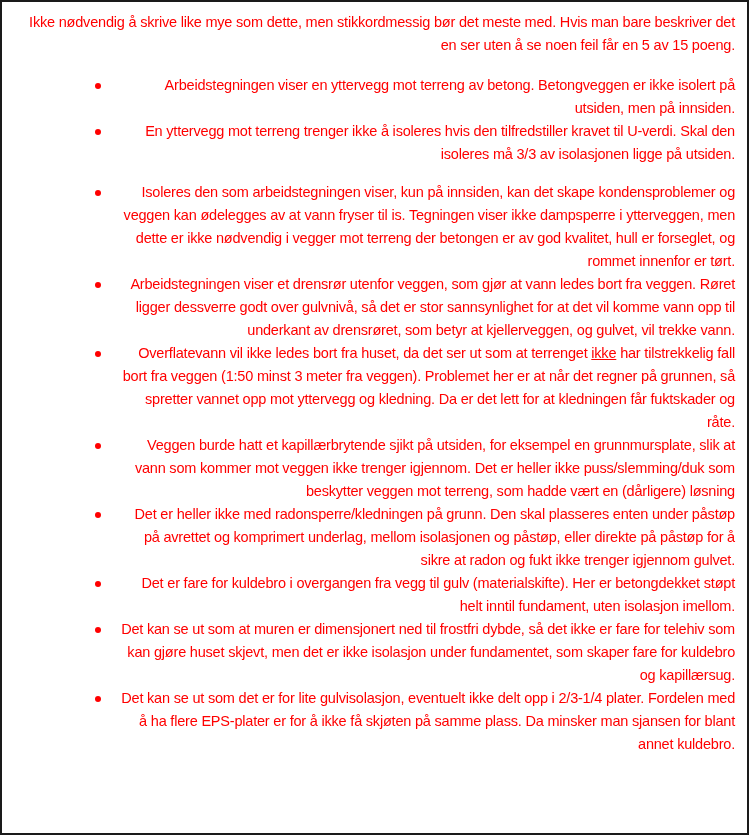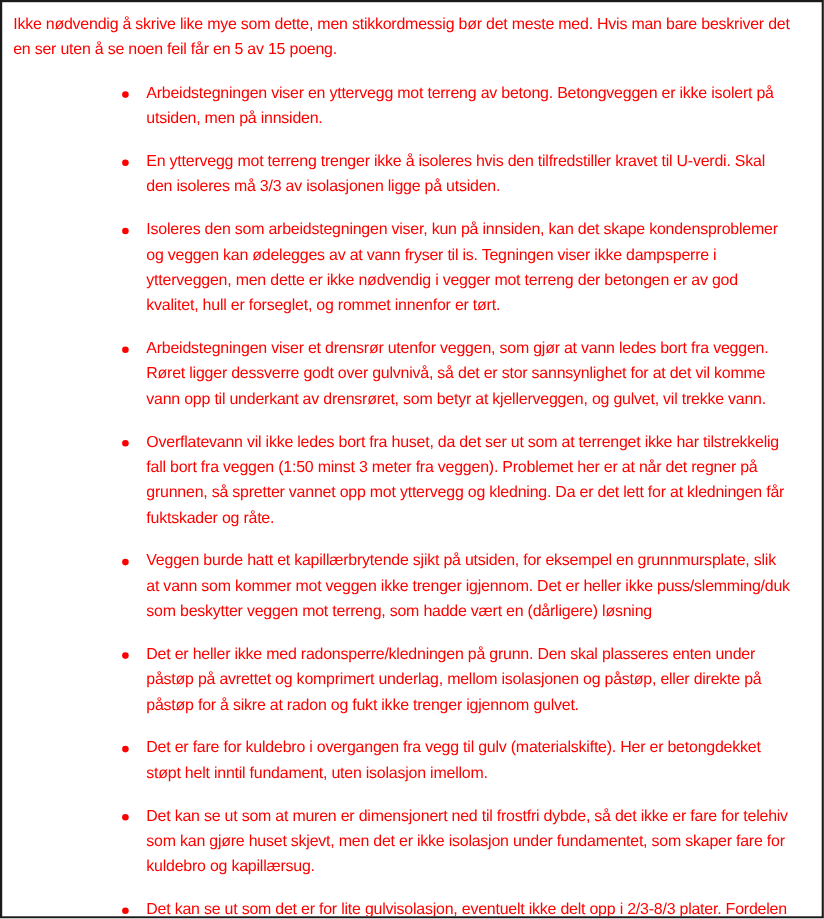--- a/index.html
+++ b/index.html
@@ -14,48 +14,50 @@
     box-sizing:border-box;
     background:var(--page-bg);
     border:2px solid var(--border-color);
     padding:9px 12px 0 10px;
     overflow:hidden;
     font-family:"Liberation Sans",sans-serif;
     color:var(--text-color);
     font-size:14.5px;
     letter-spacing:-0.2px;
     line-height:23px;
+    text-align:right;
   }
   .page p{
     margin:0 0 17px 0;
   }
   .page p.list-heading{
     margin:0 0 15px 0;
   }
   ul.bullet-list{
     list-style:none;
     margin:0 0 15px 0;
     padding:0 0 0 105px;
   }
   ul.bullet-list li{
     position:relative;
-    margin:16px;
+    margin:0;
     padding:0;
   }
   ul.bullet-list li::before{
     content:"";
     position:absolute;
     left:-22px;
     top:8.5px;
     width:6px;
     height:6px;
     border-radius:50%;
     background:var(--text-color);
   }
   .underline{
+    text-decoration:underline;
   }
 </style>
 </head>
 <body>
 
 <div class="page">
 
   <p>Ikke nødvendig å skrive like mye som dette, men stikkordmessig bør det meste med. Hvis man bare beskriver det en ser uten å se noen feil får en 5 av 15 poeng.</p>
 
   <ul class="bullet-list">
@@ -65,16 +67,16 @@
 
 
   <ul class="bullet-list">
     <li>Isoleres den som arbeidstegningen viser, kun på innsiden, kan det skape kondensproblemer og veggen kan ødelegges av at vann fryser til is. Tegningen viser ikke dampsperre i ytterveggen, men dette er ikke nødvendig i vegger mot terreng der betongen er av god kvalitet, hull er forseglet, og rommet innenfor er tørt.</li>
     <li>Arbeidstegningen viser et drensrør utenfor veggen, som gjør at vann ledes bort fra veggen. Røret ligger dessverre godt over gulvnivå, så det er stor sannsynlighet for at det vil komme vann opp til underkant av drensrøret, som betyr at kjellerveggen, og gulvet, vil trekke vann.</li>
     <li><span>Overflatevann vil ikke ledes bort fra huset, da det ser ut som at terrenget </span><span class="underline">ikke</span><span> har tilstrekkelig fall bort fra veggen (1:50 minst 3 meter fra veggen). Problemet her er at når det regner på grunnen, så spretter vannet opp mot yttervegg og kledning. Da er det lett for at kledningen får fuktskader og råte.</span></li>
     <li>Veggen burde hatt et kapillærbrytende sjikt på utsiden, for eksempel en grunnmursplate, slik at vann som kommer mot veggen ikke trenger igjennom.  Det er heller ikke puss/slemming/duk som beskytter veggen mot terreng, som hadde vært en (dårligere) løsning</li>
     <li>Det er heller ikke med radonsperre/kledningen på grunn. Den skal plasseres enten under påstøp på avrettet og komprimert underlag, mellom isolasjonen og påstøp, eller direkte på påstøp for å sikre at radon og fukt ikke trenger igjennom gulvet.</li>
     <li>Det er fare for kuldebro i overgangen fra vegg til gulv (materialskifte). Her er betongdekket støpt helt inntil fundament, uten isolasjon imellom.</li>
     <li>Det kan se ut som at muren er dimensjonert ned til frostfri dybde, så det ikke er fare for telehiv som kan gjøre huset skjevt, men det er ikke isolasjon under fundamentet, som skaper fare for kuldebro og kapillærsug.</li>
-    <li>Det kan se ut som det er for lite gulvisolasjon, eventuelt ikke delt opp i 2/3-8/3 plater. Fordelen med å ha flere EPS-plater er for å ikke få skjøten på samme plass. Da minsker man sjansen for blant annet kuldebro.</li>
+    <li>Det kan se ut som det er for lite gulvisolasjon, eventuelt ikke delt opp i 2/3-1/4 plater. Fordelen med å ha flere EPS-plater er for å ikke få skjøten på samme plass. Da minsker man sjansen for blant annet kuldebro.</li>
   </ul>
 
 </div>
 
 </body></html>

